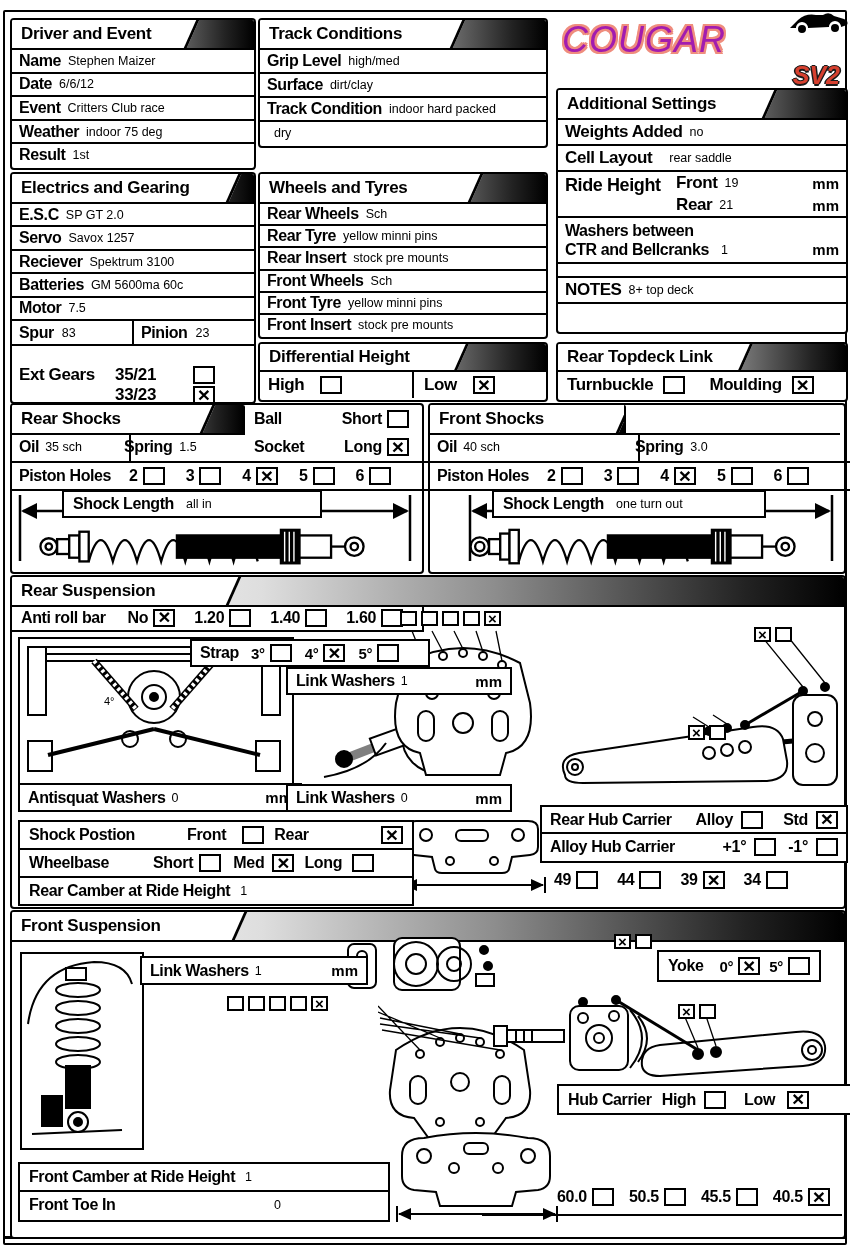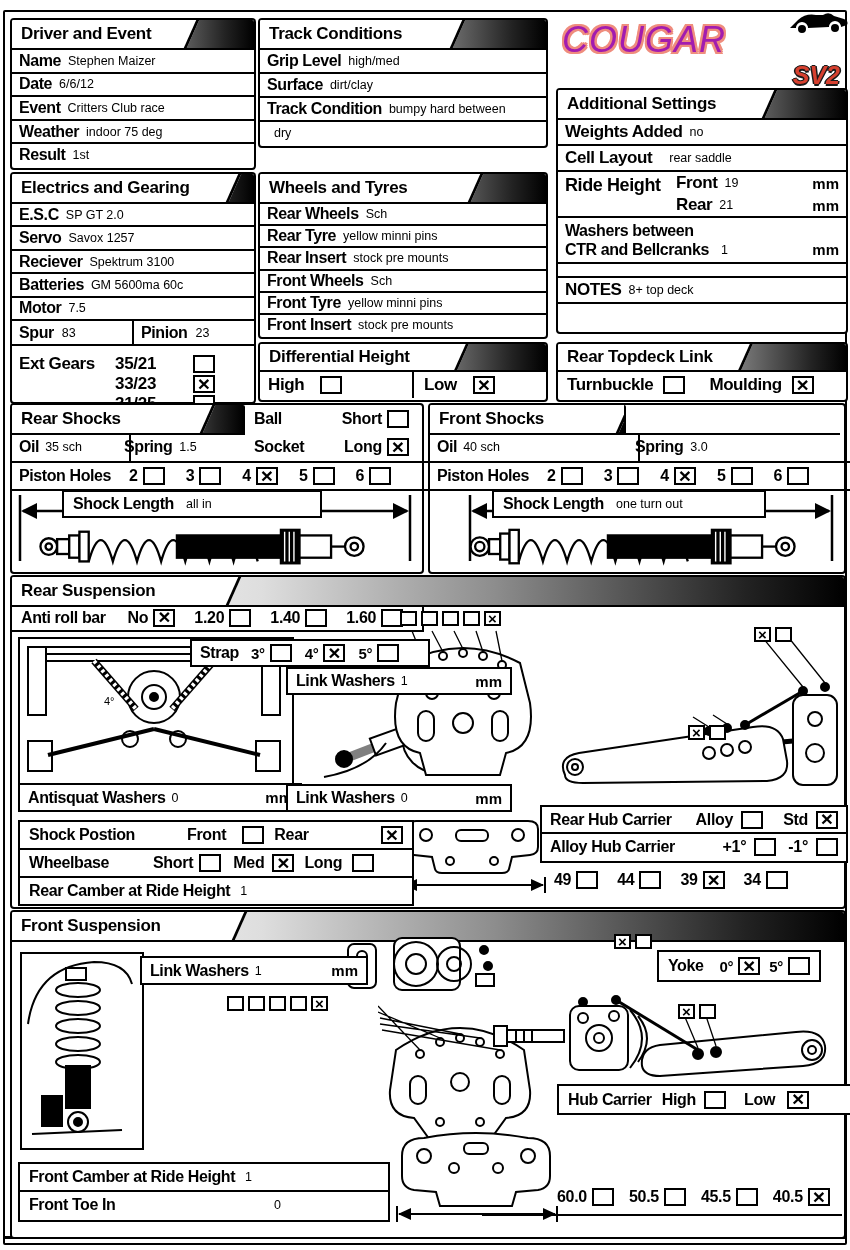--- a/index.html
+++ b/index.html
@@ -91,21 +91,21 @@
           <span class="fval">high/med</span>
         </div>
 
         <div class="frow">
           <span class="flabel">Surface</span>
           <span class="fval">dirt/clay</span>
         </div>
 
         <div class="frow">
           <span class="flabel">Track Condition</span>
-          <span class="fval">bumpy hard between</span>
+          <span class="fval">indoor hard packed</span>
         </div>
 
         <div class="frow">
           <span class="flabel"></span>
           <span class="fval">dry</span>
         </div>
       </div>
   </div>
 
   <div class="abs" style="left:562px;top:22px;width:282px;height:60px">
@@ -196,21 +196,21 @@
     <div class="flex" style="height:23px;border-top:2px solid #000;border-bottom:2px solid #000">
       <div class="flex" style="width:106px;height:100%;border-right:2px solid #000;padding:0 7px;gap:8px">
         <span class="flabel">Spur</span>
         <span class="fval">83</span>
       </div>
       <div class="flex" style="flex:1;height:100%;padding:0 7px;gap:8px">
         <span class="flabel">Pinion</span>
         <span class="fval">23</span>
       </div>
     </div>
-    <div class="flex" style="height:60px;align-items:flex-start;padding:8px 7px 0 7px">
+    <div class="flex" style="height:60px;align-items:flex-start;padding:19px 7px 0 7px">
       <span class="flabel" style="font-size:17px;width:96px">Ext Gears</span>
       <div style="flex:1;display:flex;flex-direction:column;justify-content:space-between;height:56px">
 
           <div class="flex" style="gap:28px">
             <span class="optlabel" style="font-size:17px;width:50px">35/21</span>
             <span class="cb"></span>
           </div>
 
           <div class="flex" style="gap:28px">
             <span class="optlabel" style="font-size:17px;width:50px">33/23</span>

